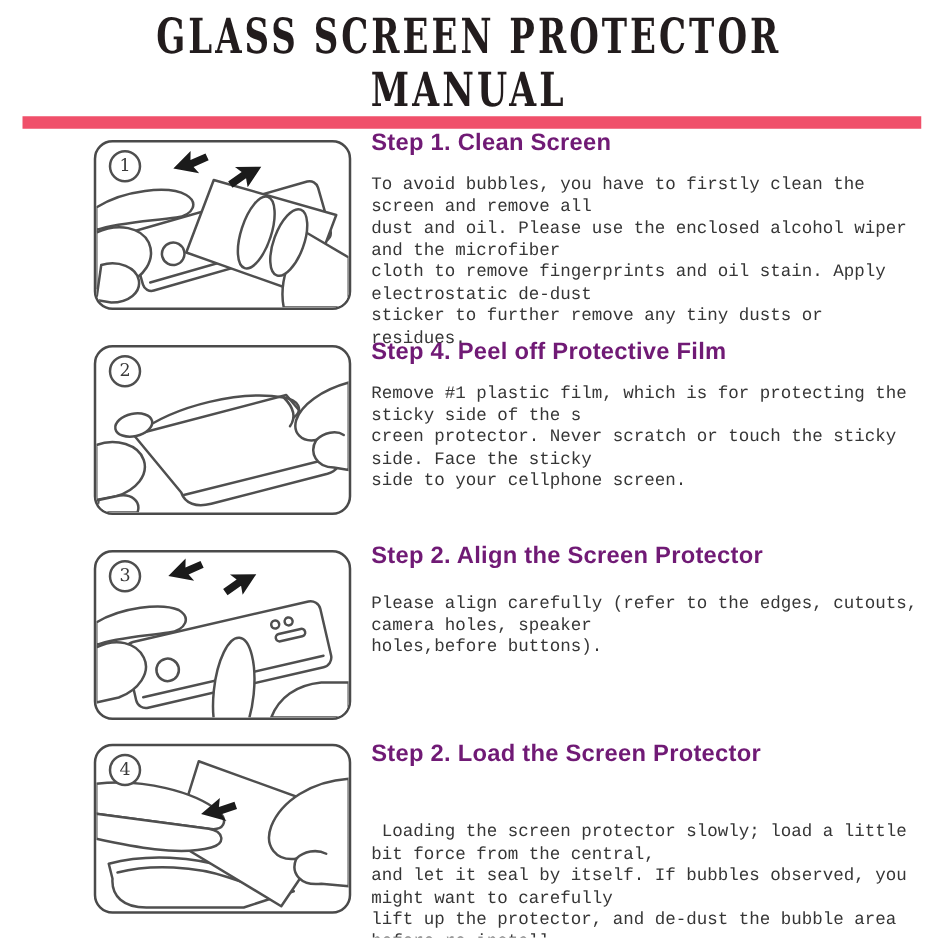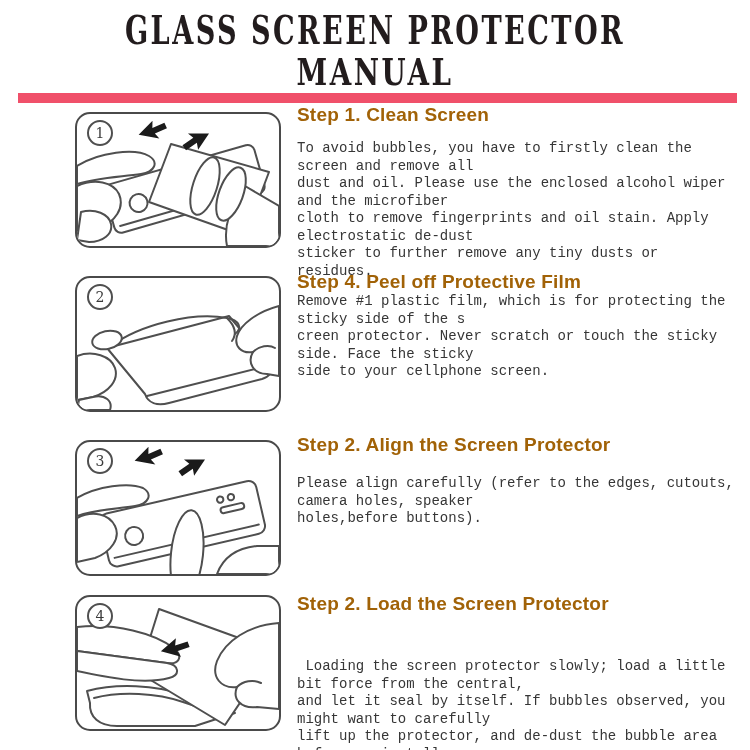--- a/index.html
+++ b/index.html
@@ -29,29 +29,29 @@
     font-family:"DejaVu Serif",serif;font-size:14px;color:#3a3a3a;
   }
   .art{position:absolute;left:0;top:0;width:100%;height:100%;}
   .ln{stroke:#4f4f4f;stroke-width:2;fill:#ffffff;stroke-linecap:round;stroke-linejoin:round;}
   .nf{fill:none;}
   .arrow{fill:#1b1b1b;stroke:none;}
   
   .step-heading{
     position:absolute;left:297px;margin:0;
     font-family:"Liberation Sans",sans-serif;font-weight:bold;
-    font-size:19px;color:#a16207;letter-spacing:0.2px;white-space:nowrap;
+    font-size:19px;color:#701a75;letter-spacing:0.2px;white-space:nowrap;
   }
   #h1{top:104px}#h2{top:271px}#h3{top:434px}#h4{top:593px}
   .step-body{
     position:absolute;left:297px;width:445px;margin:0;
     font-family:Liberation Mono, monospace;font-size:14px;line-height:17.5px;
     color:#363636;white-space:pre-line;
   }
-  #b1{top:140px}#b2{top:293px}#b3{top:475px}#b4{top:658px}
+  #b1{top:140px}#b2{top:307px}#b3{top:475px}#b4{top:658px}
 </style>
 </head>
 <body>
 
 <div class="title title1">GLASS SCREEN PROTECTOR</div>
 <div class="title title2">MANUAL</div>
 <div class="accent-bar" style="background: rgb(240, 80, 106);"></div>
 
 <div class="figbox" id="fig1">
   <div class="badge">1</div>

